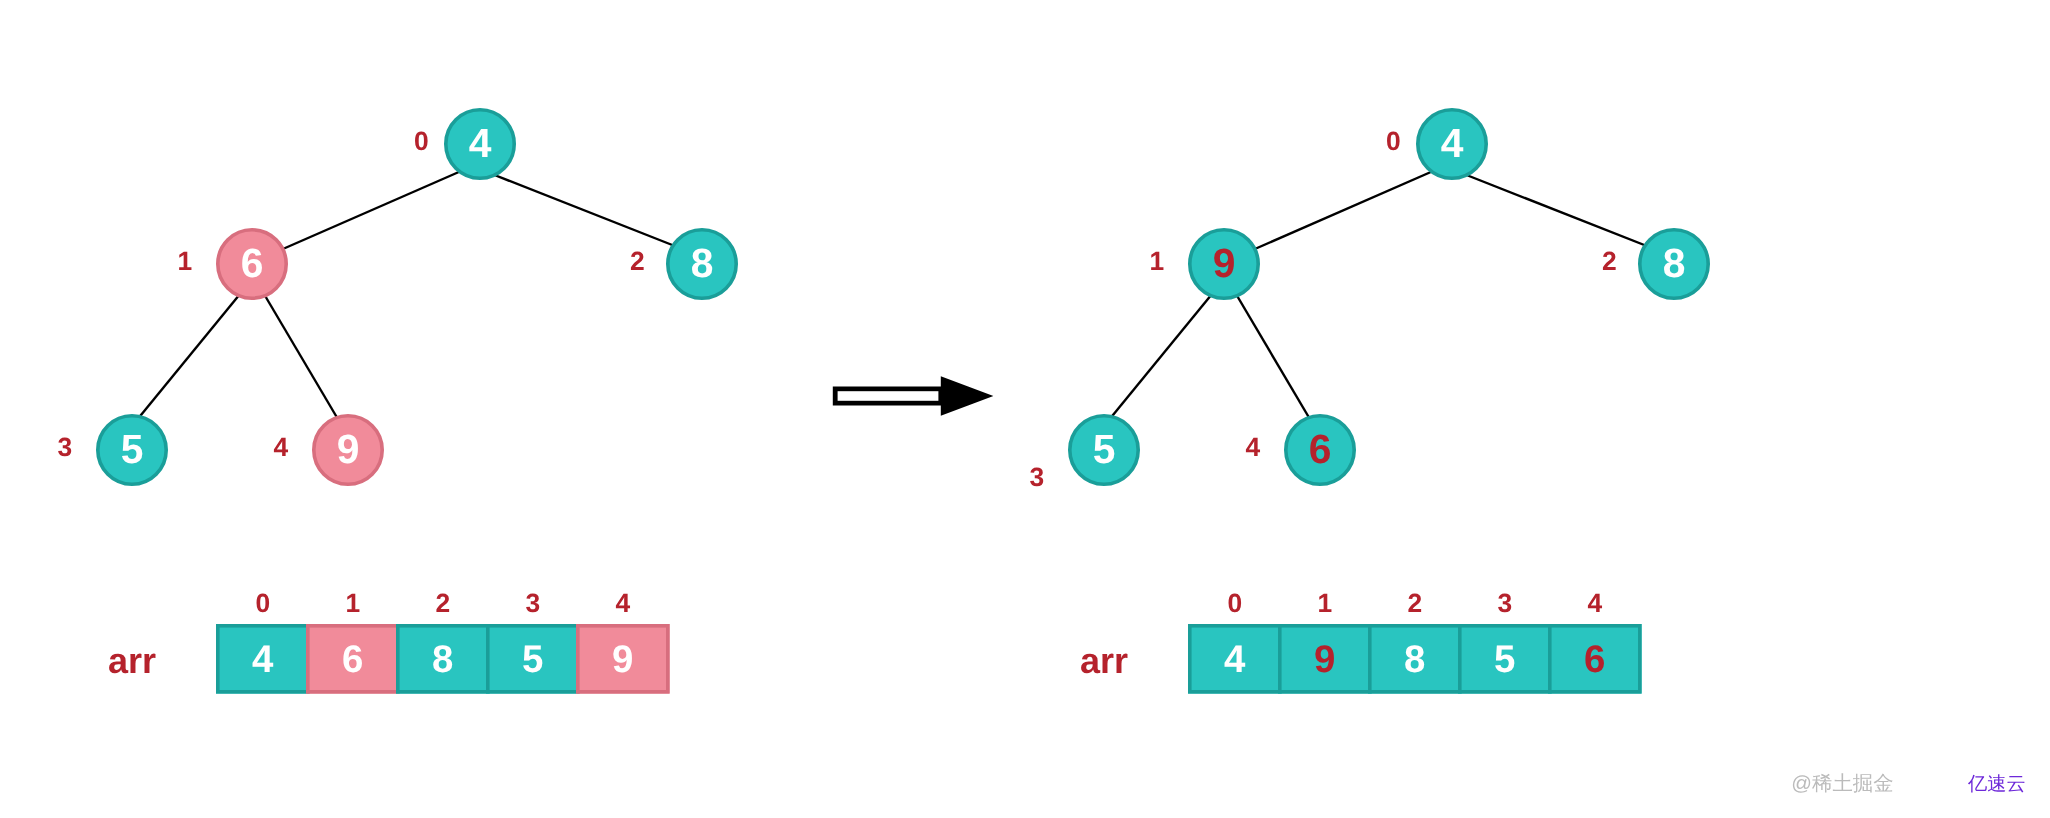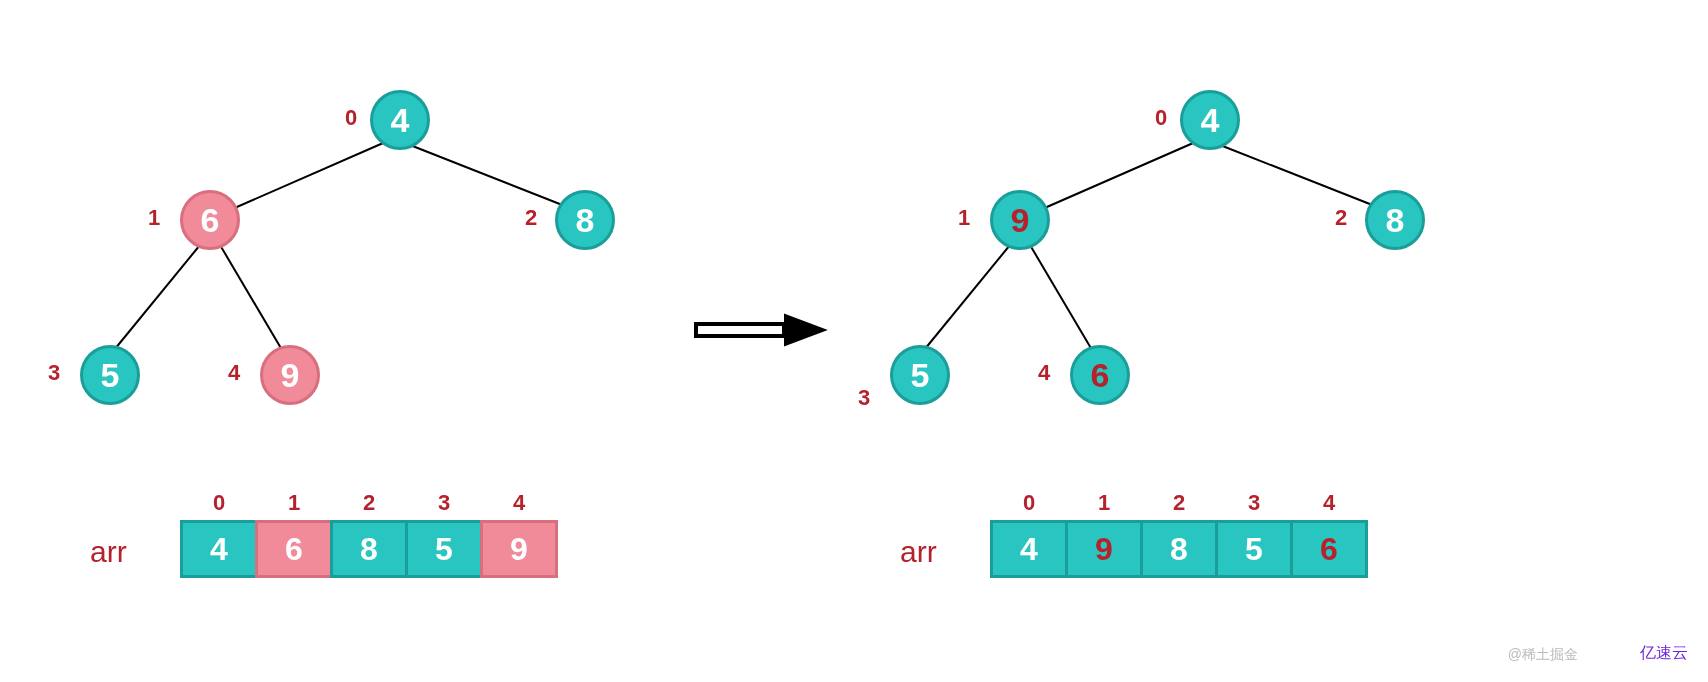--- a/index.html
+++ b/index.html
@@ -35,21 +35,21 @@
   .idx {
     position: absolute;
     color: #b5222c;
     font-size: 22px;
     font-weight: bold;
   }
   .arr-label {
     position: absolute;
     color: #b5222c;
     font-size: 30px;
-    font-weight: normal;
+    font-weight: bold;
   }
   .arr-box {
     position: absolute;
     display: flex;
   }
   .cell {
     width: 78px;
     height: 58px;
     border: 3px solid;
     display: flex;
@@ -96,21 +96,21 @@
     right: 20px;
     bottom: 18px;
     color: #6d28d9;
     font-size: 16px;
   }
   .watermark2 {
     position: absolute;
     right: 130px;
     bottom: 18px;
     color: #bbb;
-    font-size: 14px;
+    font-size: 17px;
   }
 </style>
 </head>
 <body>
 
 <div class="stage">
 
   <svg class="edges">
 
     <line x1="390" y1="140" x2="230" y2="210"></line>

